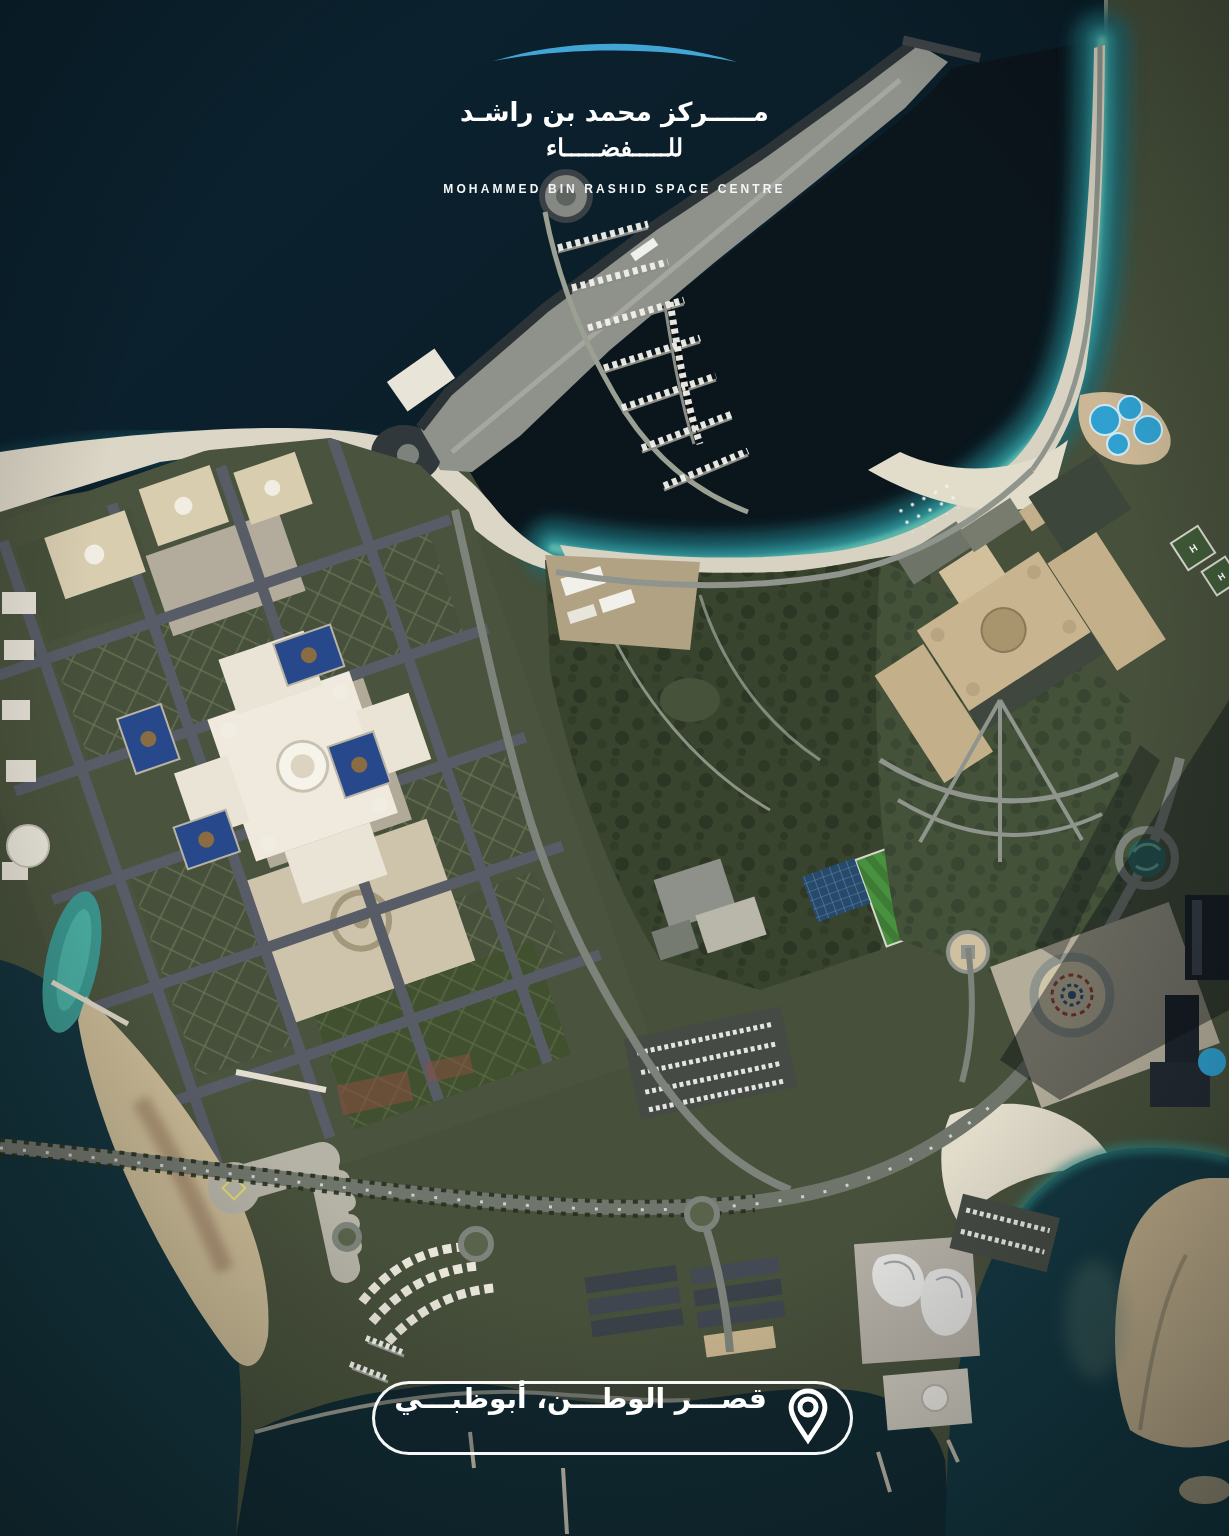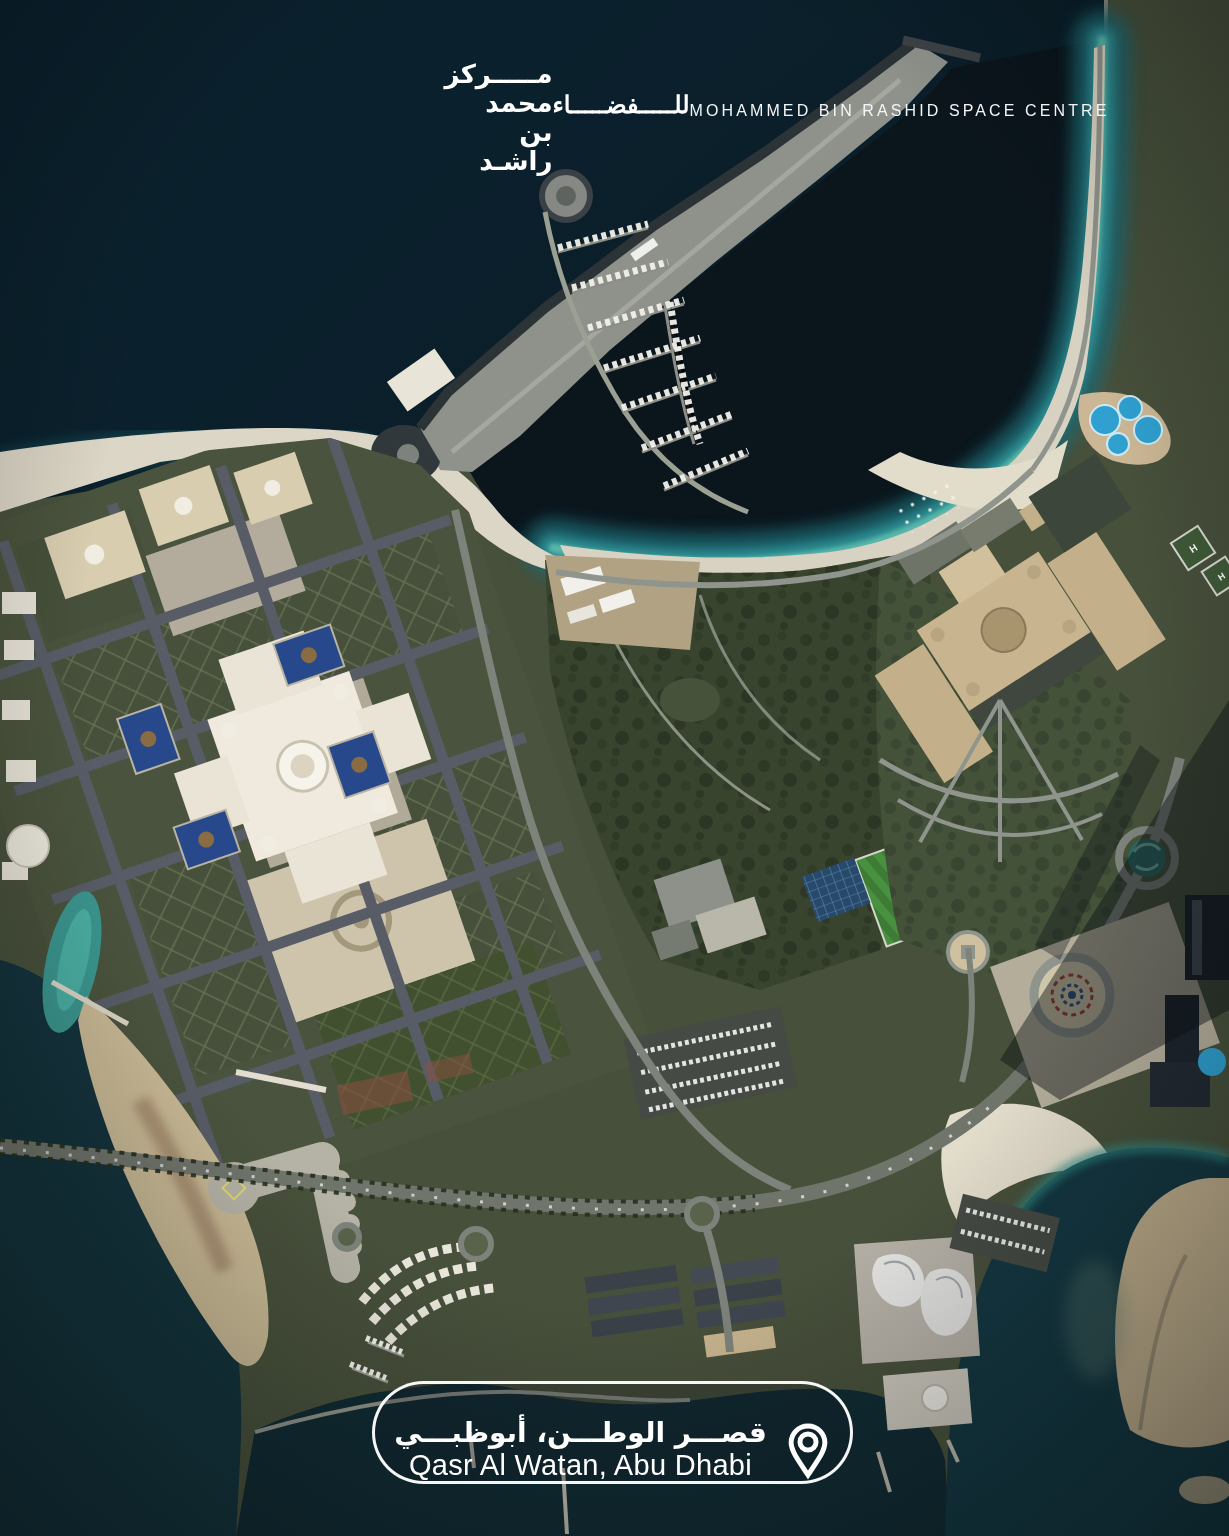--- a/index.html
+++ b/index.html
@@ -1,28 +1,28 @@
 <!DOCTYPE html>
 <html style="--ocean-deep: #0a1c26; --ocean-dark: #081720; --shallow-teal: #1d6871; --surf-teal: #2f9094; --foam: #5fbcae; --marina-water: #0b151c; --harbor-water: #14333c; --lagoon-teal: #3b958e; --sand: #d3ccba; --sand-bright: #e7e1d1; --sand-tan: #bfae8c; --spit-gray: #8f918b; --rock: #2c3337; --land: #47503b; --land-light: #59624a; --park: #39442f; --tree: #26301f; --field-green: #3e7c36; --palace-white: #efeadd; --cream: #d9cdb0; --tan: #c8b48e; --dome-tan: #a8956e; --road: #7d827a; --road-dark: #575c66; --plaza: #b5b2a6; --plaza-sand: #cdc4ab; --pool-blue: #27498c; --aqua: #2fa0cf; --red-garden: #8c4f3f; --shadow: #0c1117; --logo-blue: #41a5d6;"><head>
 <meta charset="utf-8">
 <style>
   html,body{margin:0;padding:0;background:#06141c;}
   .stage{position:relative;width:1229px;height:1536px;overflow:hidden;background:var(--ocean-deep,#0a1c26);
          font-family:"Liberation Sans",sans-serif;}
   svg{display:block;}
   
   .logo{position:absolute;top:34px;left:50%;transform:translateX(-50%);width:340px;
-        display:flex;flex-direction:row;align-items:center;color:#fff;text-align:right;z-index:5;}
+        display:flex;flex-direction:column;align-items:center;color:#fff;text-align:right;z-index:5;gap:8px;}
   .logo .swoosh{width:246px;height:30px;}
   .logo .ar1{font-family:"DejaVu Sans",sans-serif;font-size:26px;font-weight:bold;line-height:1.12;margin-top:26px;letter-spacing:1px;}
   .logo .ar2{font-family:Liberation Serif, serif;font-size:24px;font-weight:bold;line-height:1.1;letter-spacing:1px;}
-  .logo .en{font-size:16px;font-weight:normal;letter-spacing:3.1px;margin-top:12px;color:#f3f5f6;white-space:nowrap;}
-  .badge{position:absolute;left:372px;top:1381px;width:481px;height:103px;box-sizing:border-box;
+  .logo .en{font-size:12px;font-weight:bold;letter-spacing:3.1px;margin-top:12px;color:#f3f5f6;white-space:nowrap;}
+  .badge{position:absolute;left:372px;top:1381px;width:481px;height:74px;box-sizing:border-box;
          border:3px solid rgba(255,255,255,.96);border-radius:54px;background:rgba(16,24,30,.22);
-         display:flex;align-items:flex-end;justify-content:center;gap:18px;color:#fff;z-index:5;}
+         display:flex;align-items:flex-start;justify-content:center;gap:18px;color:#fff;z-index:5;}
   .badge .txt{display:flex;flex-direction:column;align-items:center;line-height:1.06;}
   .badge .ar{font-family:"DejaVu Sans",sans-serif;font-size:28px;font-weight:bold;letter-spacing:.5px;}
   .badge .en{font-size:29px;font-weight:500;margin-top:3px;letter-spacing:.3px;}
   .badge .pin{width:46px;height:60px;flex:0 0 auto;margin-top:2px;}
 </style>
 </head>
 <body>
 
 <div class="stage">
 
@@ -410,21 +410,20 @@
     <path d="M1,27 C80,4 166,4 245,28 C166,13 80,13 1,27 Z" fill="#41a5d6"></path>
   </svg>
   <div class="ar1" dir="rtl">مـــــركز محمد بن راشـد</div>
   <div class="ar2" dir="rtl">للـــــفضـــــاء</div>
   <div class="en">MOHAMMED BIN RASHID SPACE CENTRE</div>
 </div>
 
 <div class="badge">
   <div class="txt">
     <div class="ar" dir="rtl">قصـــر الوطـــن، أبوظبـــي</div>
-    <div class="en">Qasr Al Watan, Abu Dhabi</div>
   </div>
   <svg class="pin" viewBox="0 0 24 30">
     <path d="M12,2 C7,2 3.2,5.9 3.2,10.6 C3.2,14.6 5.9,18.4 12,27.5 C18.1,18.4 20.8,14.6 20.8,10.6 C20.8,5.9 17,2 12,2 Z" fill="none" stroke="#ffffff" stroke-width="2.6"></path>
     <circle cx="12" cy="10.3" r="4.2" fill="none" stroke="#ffffff" stroke-width="2.6"></circle>
   </svg>
 </div>
 
 </div>
 
 </body></html>

